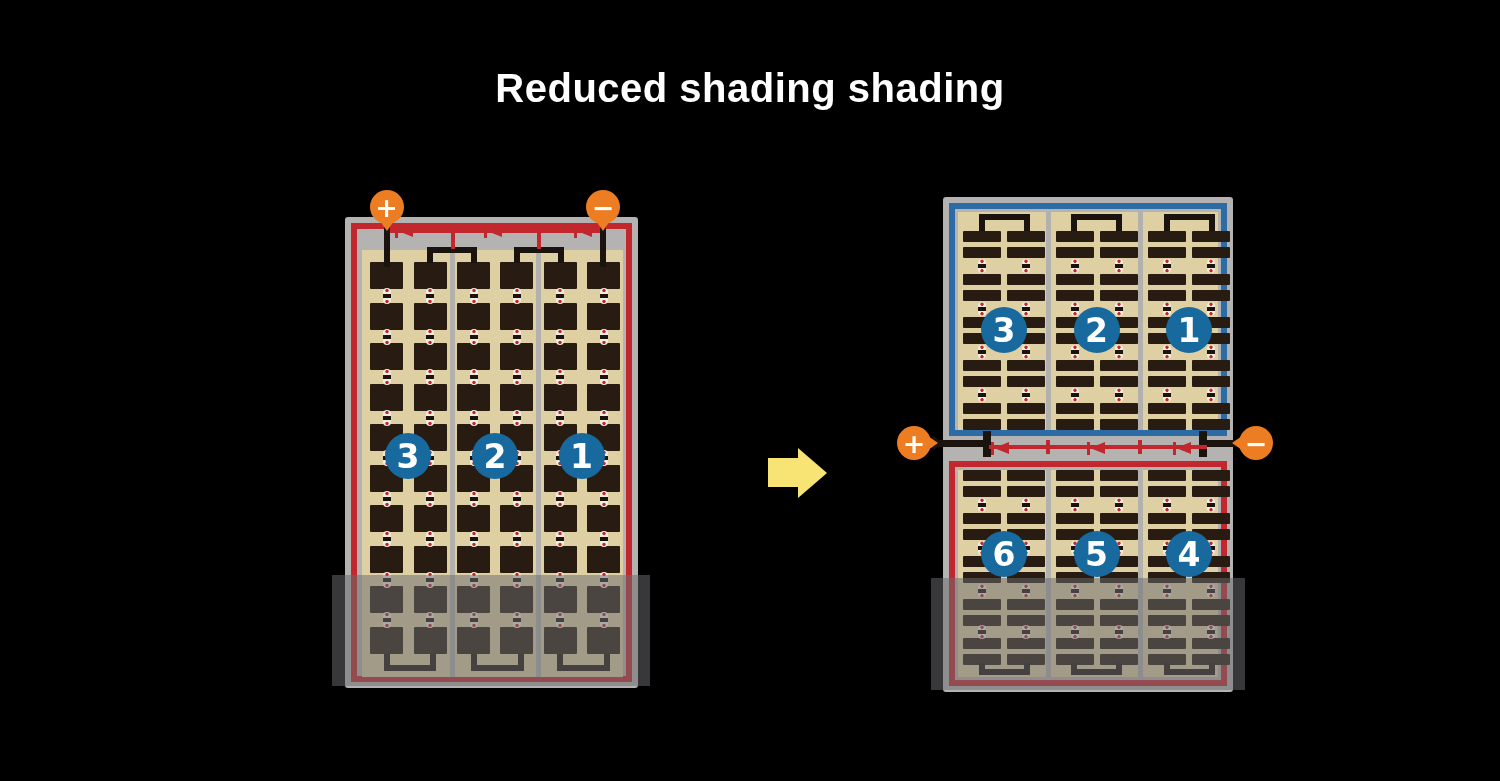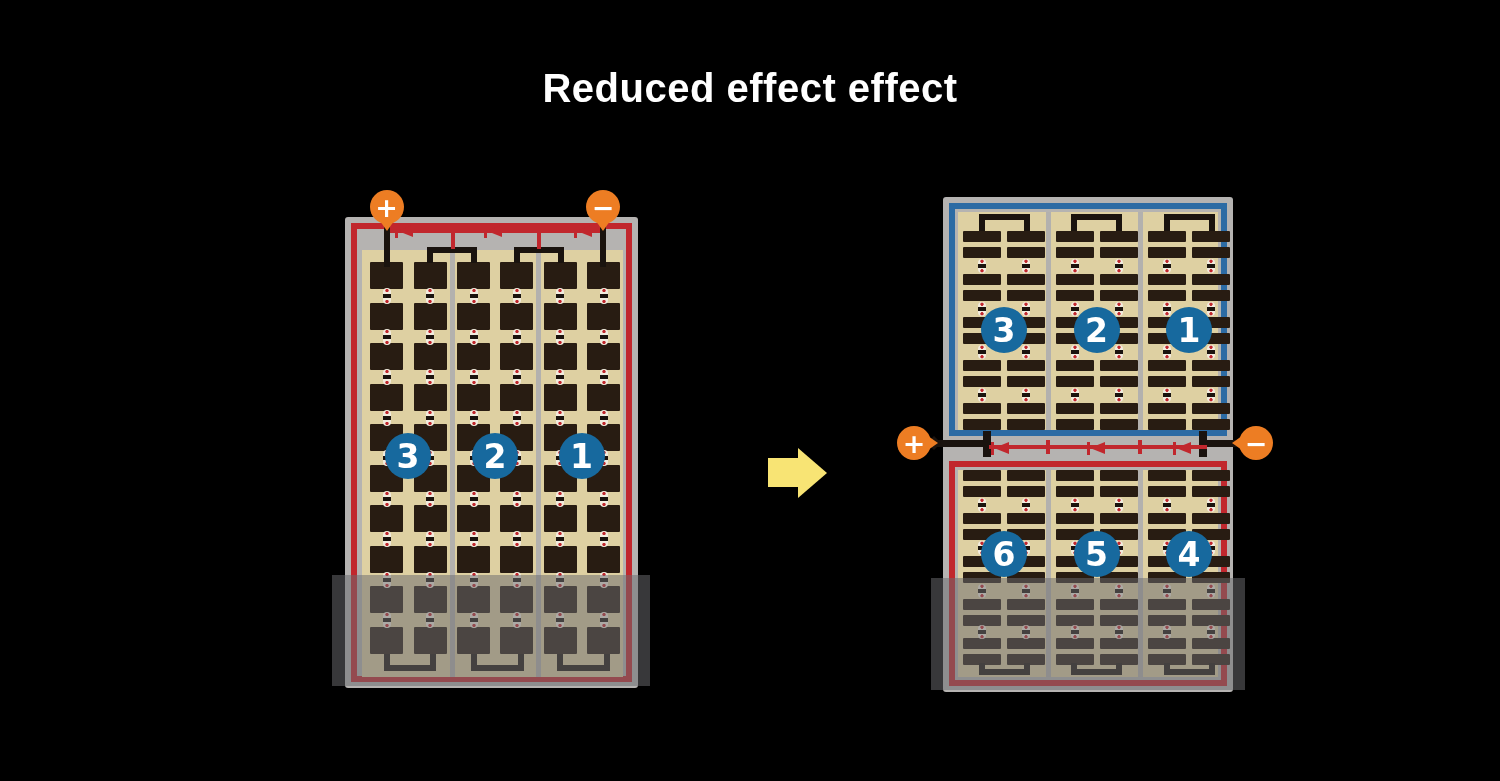--- a/index.html
+++ b/index.html
@@ -56,21 +56,21 @@
   .arrow-body{position:absolute;left:0;top:10px;width:30px;height:29px;background:var(--arrow-yellow);}
   .arrow-head{position:absolute;left:30px;top:0;width:0;height:0;
         border-top:25px solid transparent;border-bottom:25px solid transparent;
         border-left:29px solid var(--arrow-yellow);}
 </style>
 </head>
 <body>
 
 <div class="stage">
 
-  <div class="title">Reduced effect effect</div>
+  <div class="title">Reduced shading shading</div>
 
   <div class="module" id="left-module" style="left:345px;top:217px;width:293px;height:471px;">
     <div class="mborder red"></div>
     <div class="interior" id="left-interior" style="left:17px;top:33px;width:261px;height:427px;">
         <div class="divider" style="left: 88px; top: 0px; width: 5px;"></div>
         <div class="divider" style="left: 174px; top: 0px; width: 5px;"></div>
         <div class="cell" style="left: 8px; top: 12px; width: 33px; height: 27px;"></div>
         <div class="cell" style="left: 8px; top: 52.5px; width: 33px; height: 27px;"></div>
         <div class="cell" style="left: 8px; top: 93px; width: 33px; height: 27px;"></div>
         <div class="cell" style="left: 8px; top: 133.5px; width: 33px; height: 27px;"></div>

